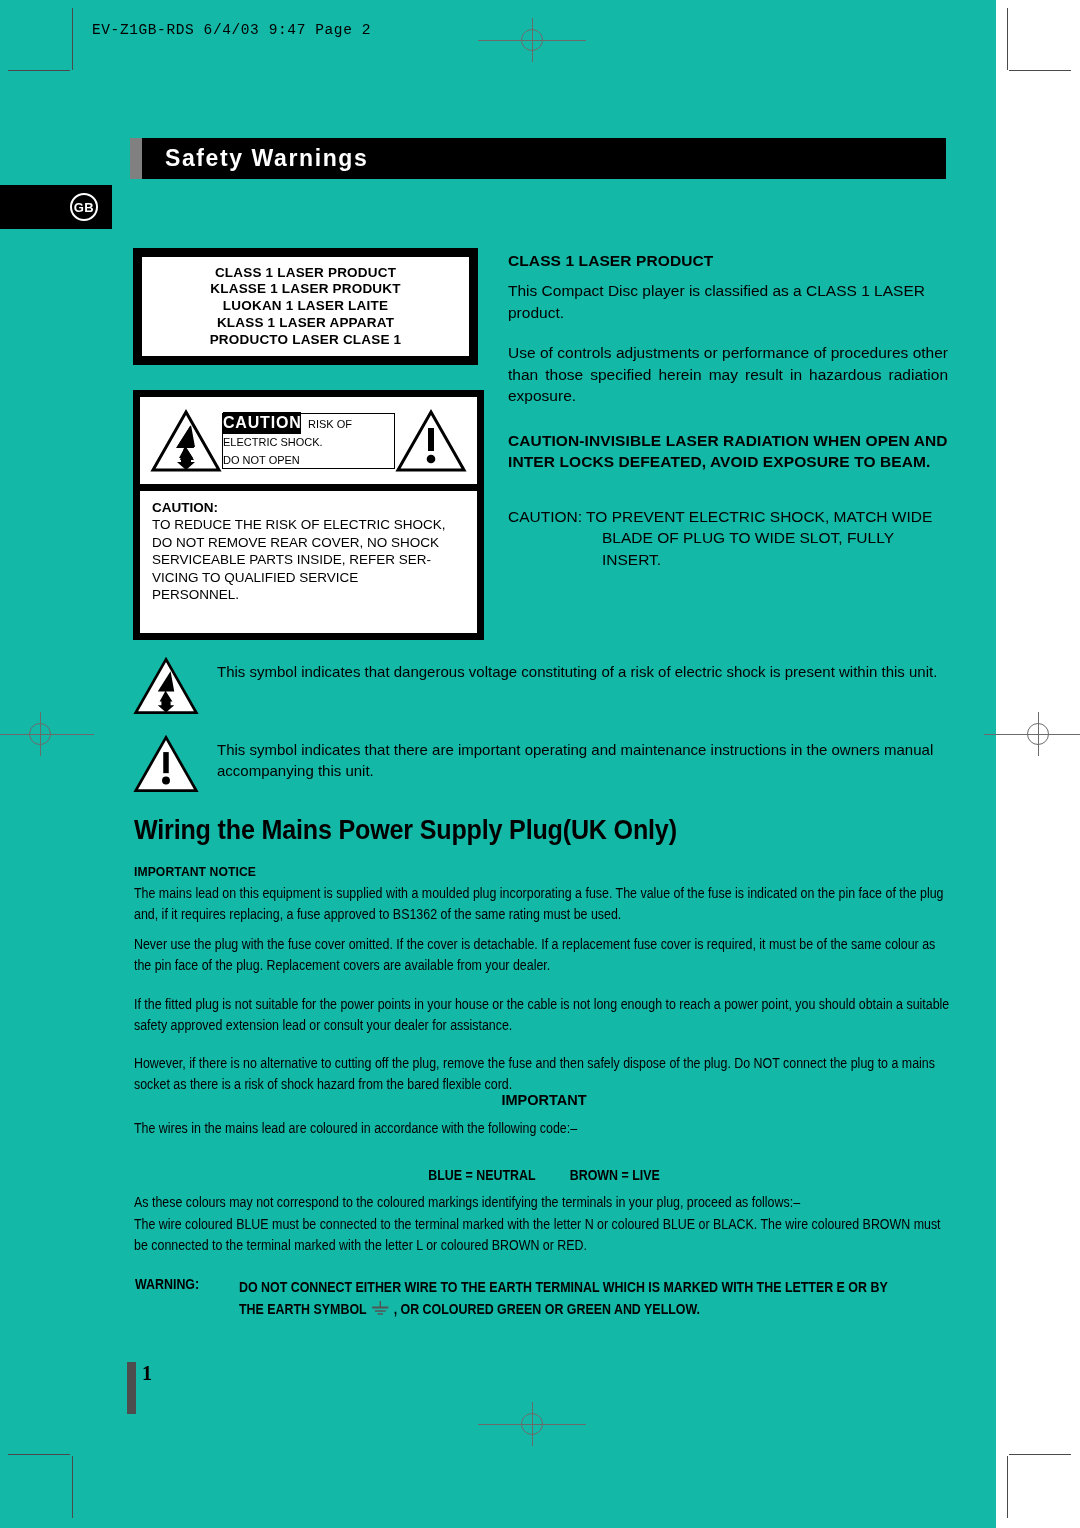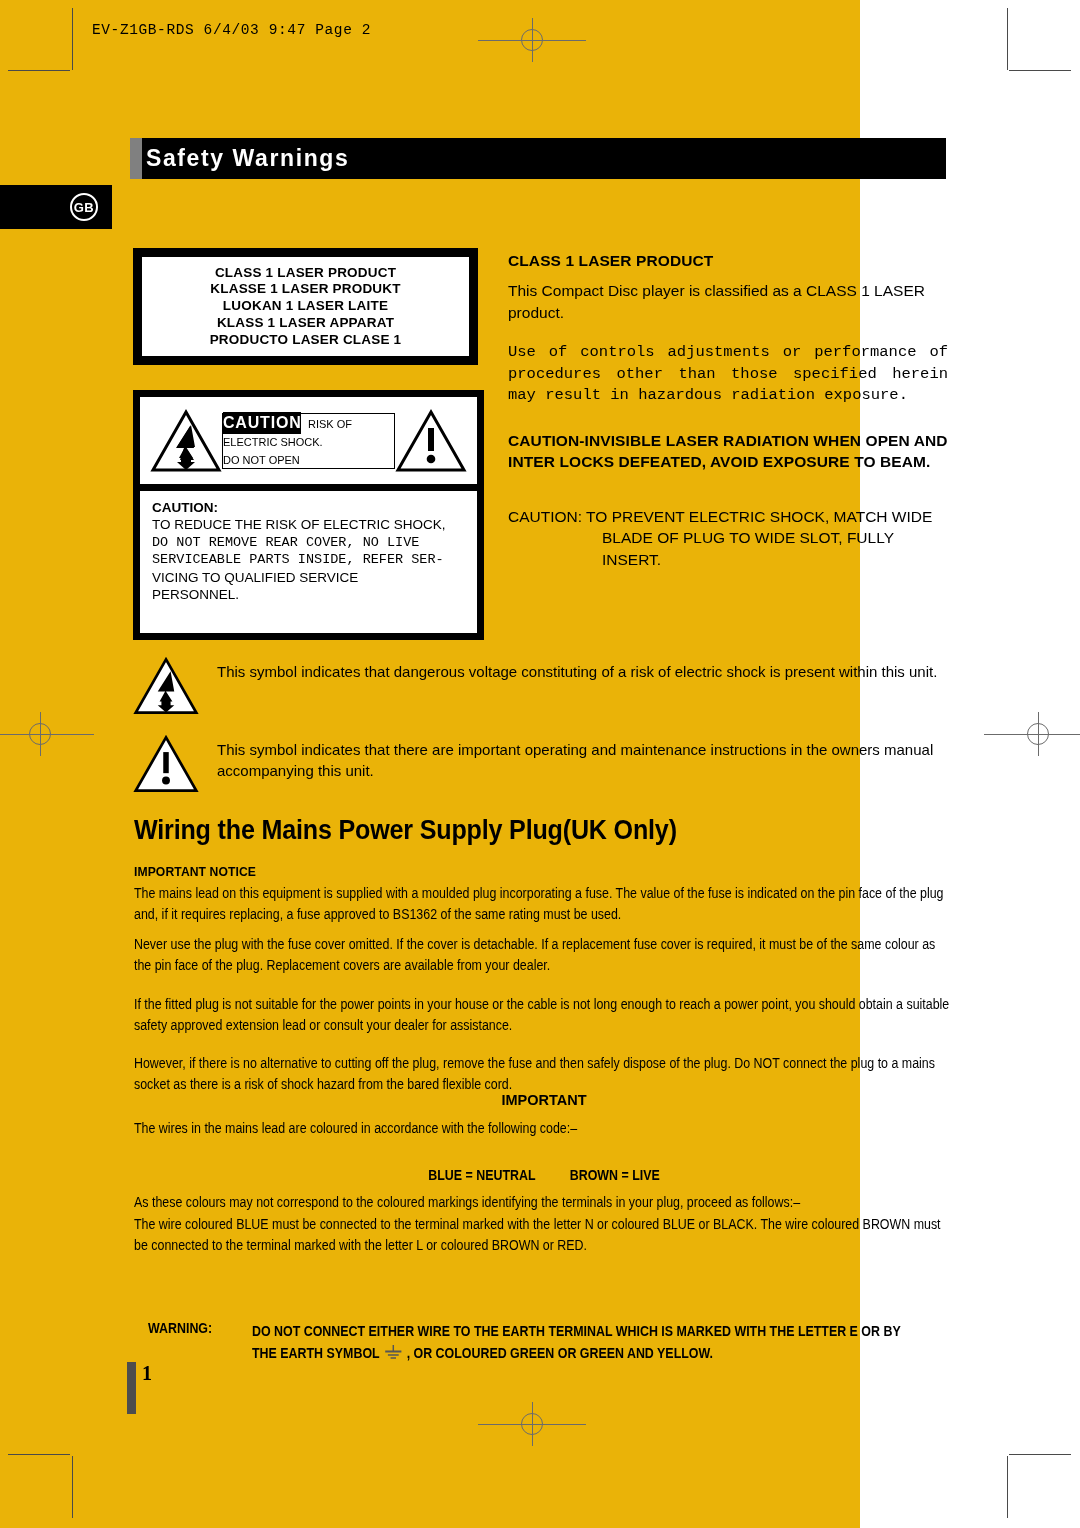--- a/index.html
+++ b/index.html
@@ -4,21 +4,21 @@
 <style>
   * { box-sizing: border-box; margin: 0; padding: 0; }
   html, body {
     width: 1080px;
     height: 1528px;
     background: #ffffff;
     font-family: "Liberation Sans", sans-serif;
     color: #000;
     overflow: hidden;
   }
-  .page { position: relative; width: 860px; height: 1528px; background: #eab308; }
+  .page { position: relative; width: 996px; height: 1528px; background: #14b8a6; }
 
   
   .crop-v { position: absolute; width: 1px; background: #4a4a4a; }
   .crop-h { position: absolute; height: 1px; background: #4a4a4a; }
   .reg { position: absolute; width: 44px; height: 44px; }
   .reg .c {
     position: absolute; left: 11px; top: 11px; width: 22px; height: 22px;
     border: 1px solid #6b6b6b; border-radius: 50%;
   }
   .reg .vl { position: absolute; left: 21.5px; top: 0; width: 1px; height: 44px; background: #6b6b6b; }
@@ -36,21 +36,21 @@
     color: #fff; font-size: 13px; font-weight: bold; letter-spacing: .5px;
     display: flex; align-items: center; justify-content: center;
   }
   .title-bar {
     position: absolute; left: 130px; top: 138px; width: 816px; height: 41px;
     display: flex; align-items: stretch;
   }
   .title-tab { width: 12px; background: #808080; }
   .title-body {
     flex: 1; background: #000; color: #fff;
-    display: flex; align-items: center; padding-left: 4px;
+    display: flex; align-items: center; padding-left: 23px;
     font-size: 23px; font-weight: bold; letter-spacing: 1.6px; text-align: right;
   }
 
   
   .laser-box {
     position: absolute; left: 133px; top: 248px; width: 345px; height: 117px;
     border: 9px solid #000; background: #fff;
     display: flex; flex-direction: column; align-items: center; justify-content: center;
   }
   .laser-box div {
@@ -72,21 +72,21 @@
   .caution-label-box .hdr {
     background: #000; color: #fff; text-align: center;
     font-size: 16px; font-weight: bold; letter-spacing: .8px; padding: 2px 0 3px;
   }
   .caution-label-box .sub {
     text-align: center; font-size: 11px; line-height: 14px; padding: 4px 2px 5px;
   }
   .caution-text { padding: 8px 4px 0 12px; }
   .caution-text .ct-head { font-size: 13.5px; font-weight: bold; line-height: 17px; }
   .caution-text p { font-size: 13.5px; line-height: 17.5px; }
-  .just { text-align: justify; font-family: Liberation Mono, monospace; }
+  .just { text-align: justify; }
 
   
   .right-col { position: absolute; left: 508px; top: 252px; width: 440px; }
   .right-col h3 { font-size: 15.5px; font-weight: bold; letter-spacing: .1px; }
   .right-col p { font-size: 15.5px; line-height: 21.5px; }
   .gap-10 { height: 10px; }
   .gap-18 { height: 19px; }
   .gap-22 { height: 23px; }
   .ind { padding-left: 88px; text-indent: -88px; }
   .ind2 { padding-left: 94px; text-indent: -94px; }
@@ -113,21 +113,21 @@
     width: 111%;
   }
   .wire-block .center-h {
     font-size: 14.5px; font-weight: bold; text-align: center;
   }
   .codes {
     display: flex; justify-content: center; gap: 38px;
     font-size: 13.8px; font-weight: bold;
     transform: scaleX(0.9); transform-origin: center center;
   }
-  .warn-final { position: absolute; left: 148px; top: 1277px; width: 830px; display: flex; margin-top: 44px; }
+  .warn-final { position: absolute; left: 135px; top: 1277px; width: 830px; display: flex; }
   .warn-final .lbl {
     font-size: 13.8px; font-weight: bold; width: 104px; flex: none;
     transform: scaleX(0.9); transform-origin: left center;
   }
   .warn-final .body {
     font-size: 13.8px; font-weight: bold; line-height: 22px;
     transform: scaleX(0.9); transform-origin: left center; width: 111%;
   }
   .earth-sym { display: inline-block; vertical-align: -2px; margin: 0 4px; }
 
@@ -220,21 +220,21 @@
         <svg width="72" height="66" viewBox="0 0 72 66">
           <polygon points="36,4 69,62 3,62" fill="#fff" stroke="#000" stroke-width="3"></polygon>
           <rect x="33" y="20" width="6" height="23" fill="#000"></rect>
           <circle cx="36" cy="51" r="4.3" fill="#000"></circle>
         </svg>
       </span>
     </div>
     <div class="caution-text">
       <div class="ct-head">CAUTION:</div>
       <p>TO REDUCE THE RISK OF ELECTRIC SHOCK,</p>
-      <p class="just">DO NOT REMOVE REAR COVER, NO LIVE</p>
+      <p class="just">DO NOT REMOVE REAR COVER, NO SHOCK</p>
       <p class="just">SERVICEABLE PARTS INSIDE, REFER SER-</p>
       <p>VICING TO QUALIFIED SERVICE</p>
       <p>PERSONNEL.</p>
     </div>
   </div>
 
   <div class="right-col">
     <h3>CLASS 1 LASER PRODUCT</h3>
     <div class="gap-10"></div>
     <p>This Compact Disc player is classified as a CLASS 1 LASER product.</p>

